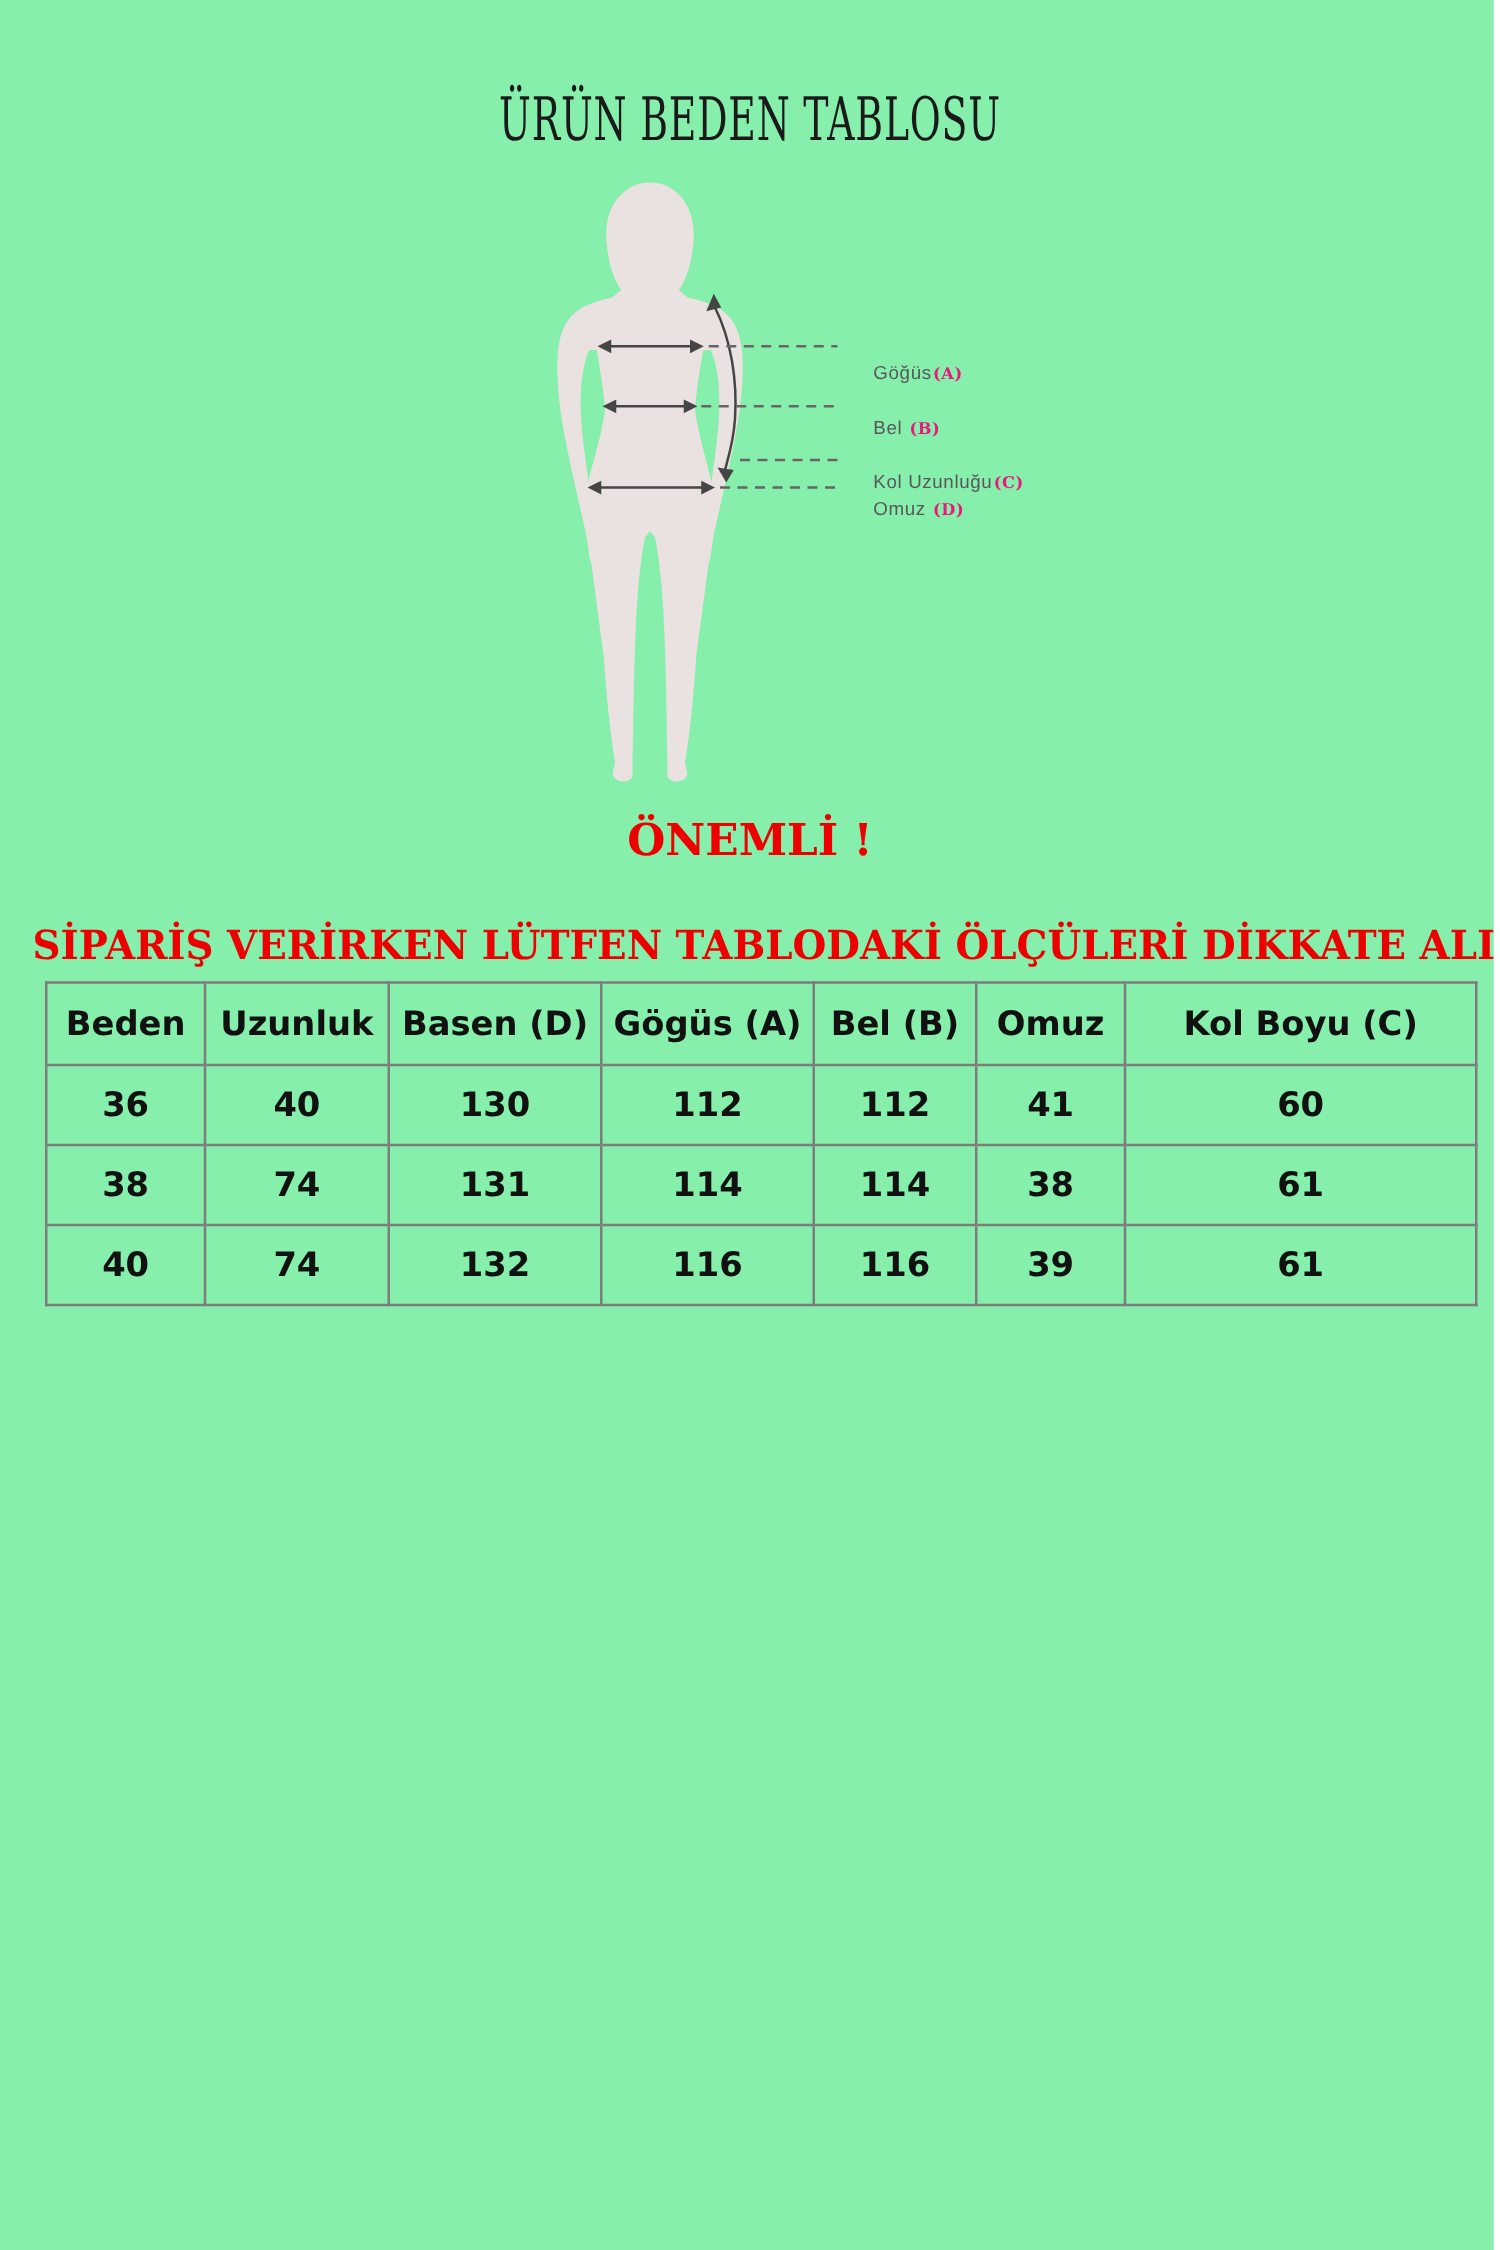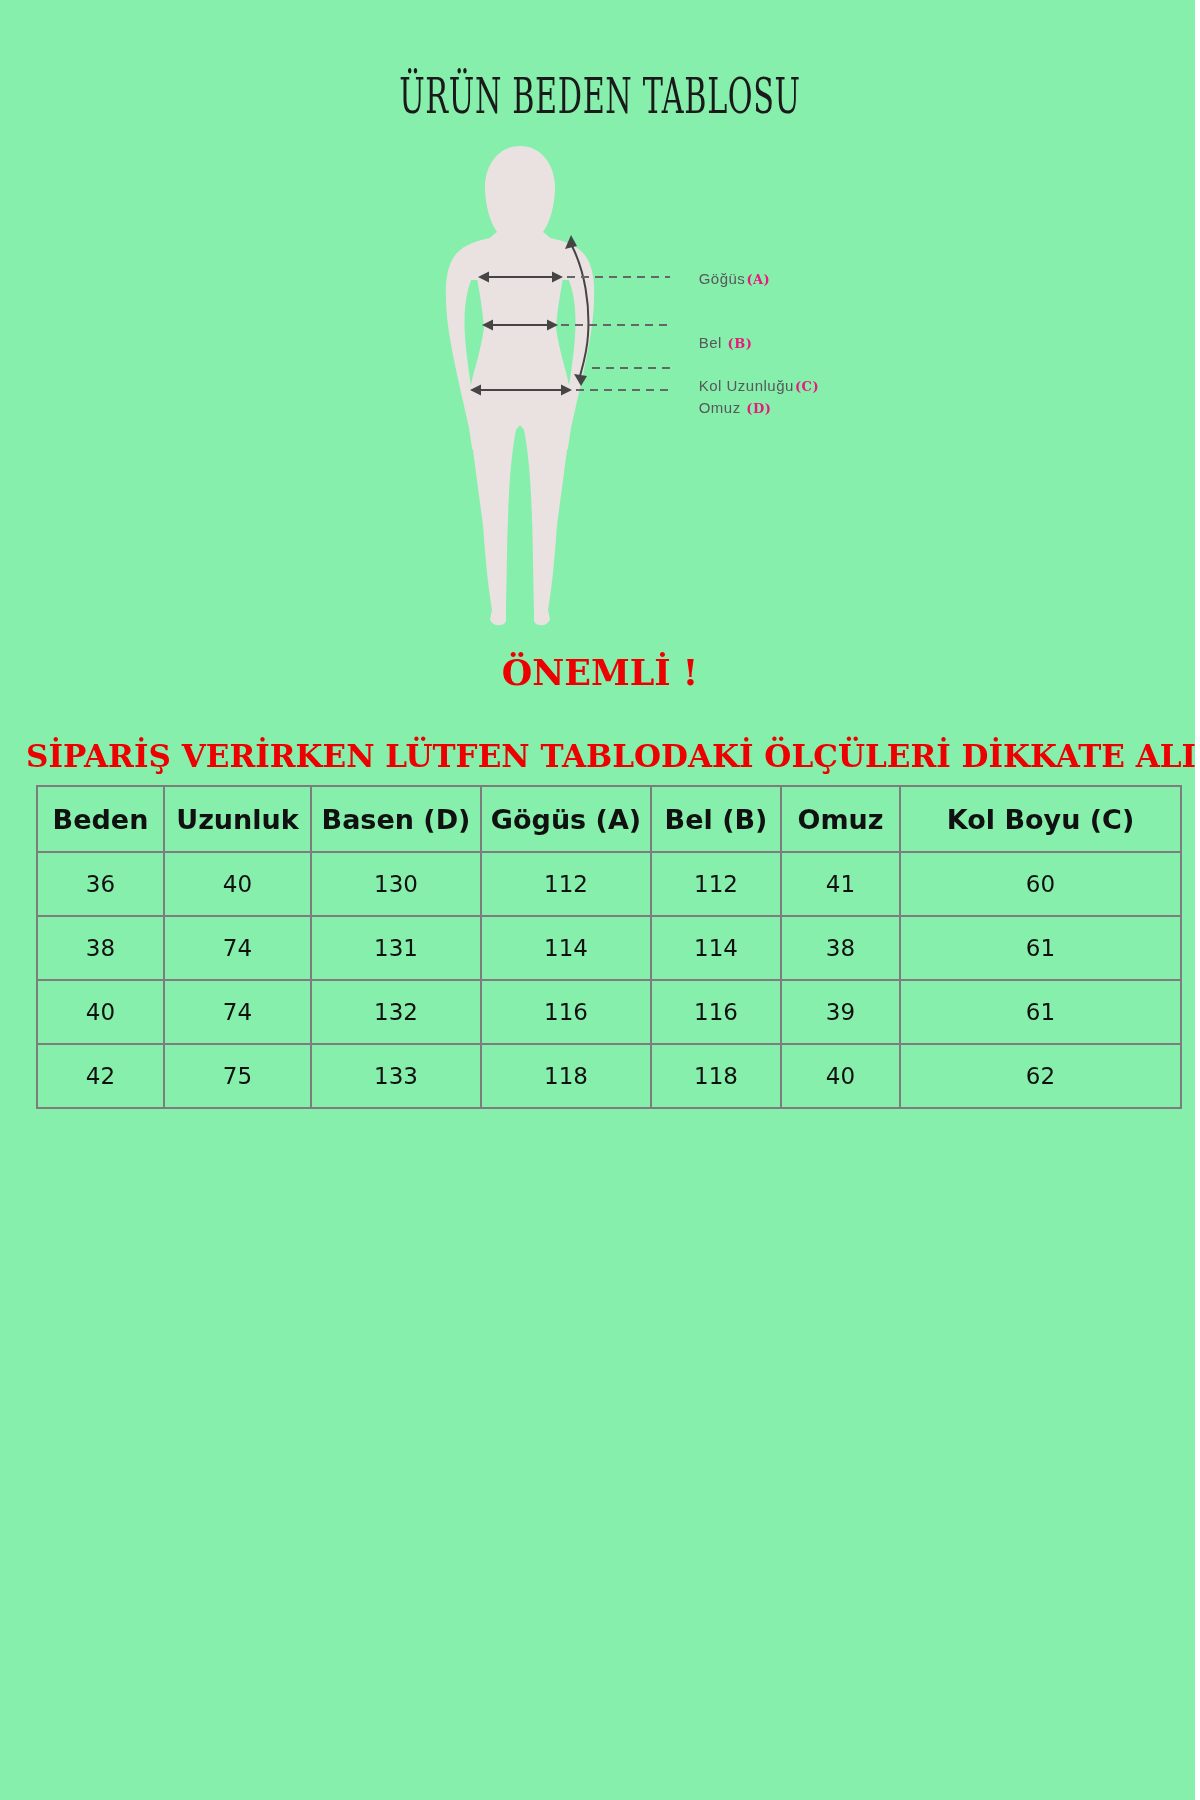--- a/index.html
+++ b/index.html
@@ -26,21 +26,21 @@
   .warning-text{position:absolute;top:737px;left:8px;width:1200px;text-align:center;
       font-family:"DejaVu Serif",serif;font-weight:bold;font-size:32px;color:#ed0000;
       white-space:nowrap;transform:scaleX(0.97);transform-origin:600px 50%;}
 
   
   table.size-table{position:absolute;top:785px;left:36px;width:1144px;
       border-collapse:collapse;table-layout:fixed;border:2px solid #6a6a6a;}
   .size-table th,.size-table td{border:2px solid #7d7d7d;text-align:center;vertical-align:middle;
       font-family:"DejaVu Sans",sans-serif;color:#111;padding:0;}
   .size-table th{height:64px;font-size:27px;font-weight:bold;margin-left:38px;}
-  .size-table td{height:62px;font-size:23px;font-weight:normal;}
+  .size-table td{height:62px;font-size:27px;font-weight:bold;}
 </style>
 </head>
 <body>
 
 <div id="page">
 
   <div class="page-title">ÜRÜN BEDEN TABLOSU</div>
 
   <div class="figure-wrap">
     <svg width="400" height="540" viewBox="0 0 400 540" xmlns="http://www.w3.org/2000/svg">
@@ -72,21 +72,21 @@
 
       <g stroke="#666666" stroke-width="2" stroke-dasharray="8 6" fill="none">
         <line x1="237" y1="157" x2="340" y2="157"></line>
         <line x1="231" y1="205" x2="340" y2="205"></line>
         <line x1="262" y1="248" x2="340" y2="248"></line>
         <line x1="246" y1="270" x2="340" y2="270"></line>
       </g>
     </svg>
   </div>
 
-  <div class="fig-label" style="top:252px">
+  <div class="fig-label" style="top:272px">
     <span class="lname">Göğüs</span><span class="lcode">(A)</span>
   </div>
   <div class="fig-label" style="top:316px">
     <span class="lname">Bel </span><span class="lcode">(B)</span>
   </div>
   <div class="fig-label" style="top:359px">
     <span class="lname">Kol Uzunluğu</span><span class="lcode">(C)</span>
   </div>
   <div class="fig-label" style="top:381px">
     <span class="lname">Omuz </span><span class="lcode">(D)</span>
@@ -137,25 +137,16 @@
       </tr>
       <tr>
         <td>40</td>
         <td>74</td>
         <td>132</td>
         <td>116</td>
         <td>116</td>
         <td>39</td>
         <td>61</td>
       </tr>
-      <tr>
-        <td>42</td>
-        <td>75</td>
-        <td>133</td>
-        <td>118</td>
-        <td>118</td>
-        <td>40</td>
-        <td>62</td>
-      </tr>
     </tbody>
   </table>
 
 </div>
 
 </body></html>

